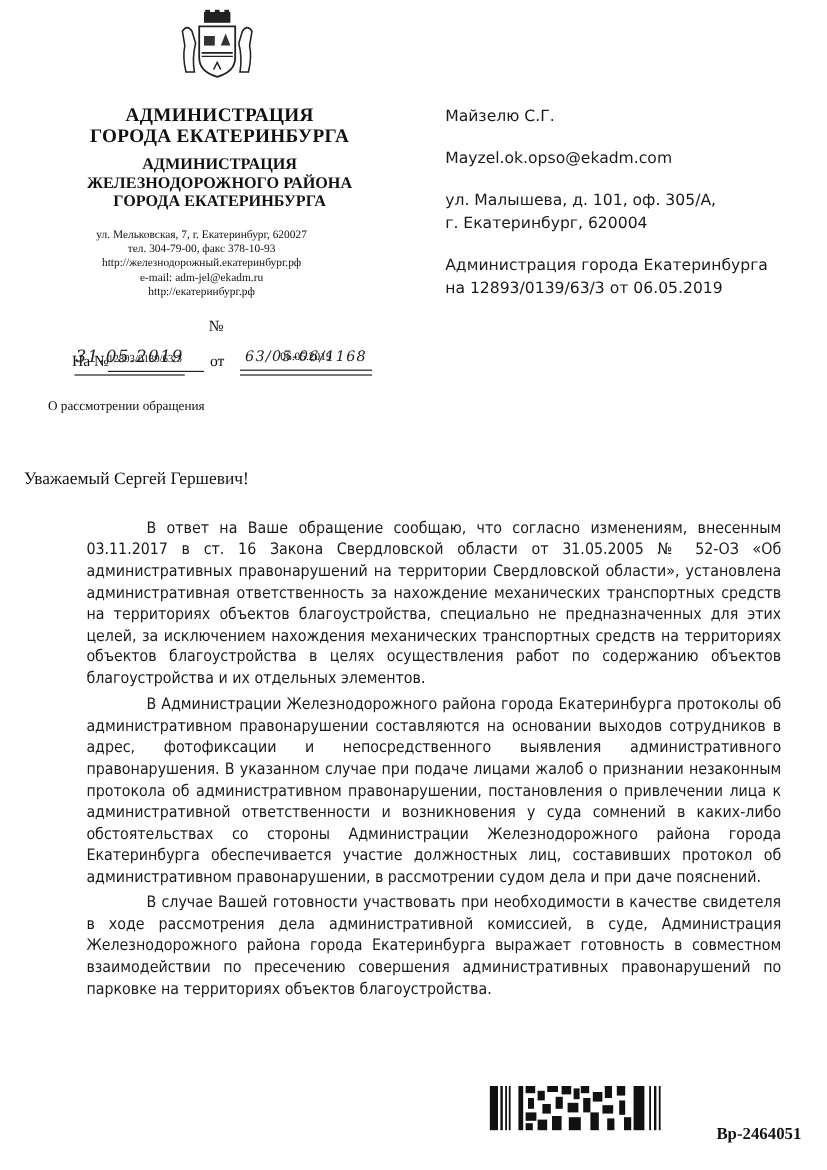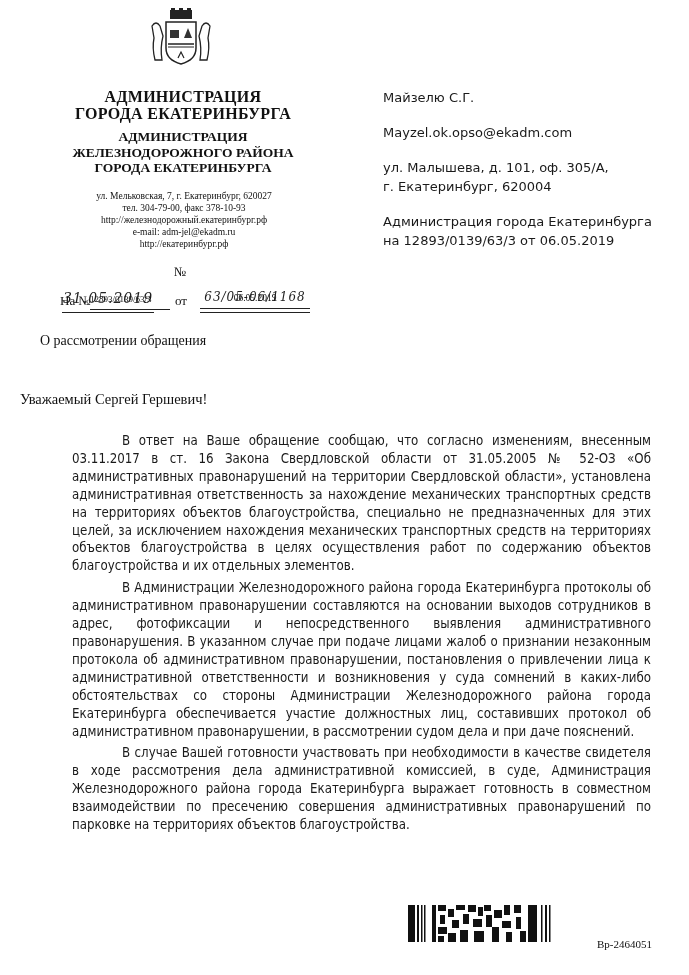--- a/index.html
+++ b/index.html
@@ -2,32 +2,32 @@
 <html><head>
   <meta charset="utf-8">
   <style>
     html, body { margin: 0; padding: 0; background: #ffffff; }
     body { width: 689px; height: 975px; position: relative; overflow: hidden; color: #111; font-family: "Liberation Serif", serif; }
     .abs { position: absolute; }
     .emblem { left: 146px; top: 8px; width: 70px; height: 60px; }
     .hdr { left: 60px; width: 246px; text-align: center; font-weight: bold; line-height: 17px; }
     .hdr1 { top: 88px; font-size: 16px; letter-spacing: 0.3px; }
     .hdr2 { top: 129px; font-size: 13.5px; line-height: 15.5px; }
-    .contacts { left: 66px; width: 236px; top: 190px; text-align: center; font-size: 9.5px; line-height: 12px; }
+    .contacts { left: 50px; width: 236px; top: 190px; text-align: center; font-size: 9.5px; line-height: 12px; }
     .regrow { left: 60px; top: 258px; width: 250px; height: 60px; font-size: 12px; }
     .hand { font-family: "DejaVu Serif", serif; font-style: italic; font-size: 14px; color: #222; letter-spacing: 1px; margin-top: 32px; }
     .line { border-bottom: 1px solid #222; }
     .recipient { left: 371px; top: 88px; width: 300px; font-family: "DejaVu Sans", sans-serif; font-size: 13px; line-height: 19px; color: #1a1a1a; }
-    .recipient p { margin: 0 0 16px 12px; }
-    .subject { left: 40px; top: 333px; font-size: 14px; }
+    .recipient p { margin: 0 0 16px 0; }
+    .subject { left: 40px; top: 333px; font-size: 11px; }
     .greeting { left: 0; width: 689px; top: 391px; text-align: left; font-size: 14.5px; padding-left: 20px; }
     .body { left: 68px; width: 587px; top: 428px; font-family: "DejaVu Sans Condensed", "DejaVu Sans", sans-serif; font-size: 13.2px; line-height: 17.9px; text-align: justify; color: #1a1a1a; font-stretch: condensed; }
     .body p { margin: 4px; text-indent: 50px; }
     .barcode { left: 408px; top: 905px; width: 160px; height: 37px; }
-    .docnum { left: 597px; top: 938px; font-size: 11px; }
+    .docnum { left: 597px; top: 938px; font-size: 14px; font-weight: bold; }
   </style>
 </head>
 <body>
 
 <svg class="abs emblem" viewBox="0 0 70 60">
   <rect x="24" y="2" width="22" height="9" fill="#222"></rect>
   <rect x="25" y="0" width="4" height="4" fill="#222"></rect>
     <rect x="33" y="0" width="4" height="4" fill="#222"></rect>
     <rect x="41" y="0" width="4" height="4" fill="#222"></rect>
   <path d="M20 14 H50 V40 Q50 52 35 56 Q20 52 20 40 Z" fill="none" stroke="#222" stroke-width="1.5"></path>

